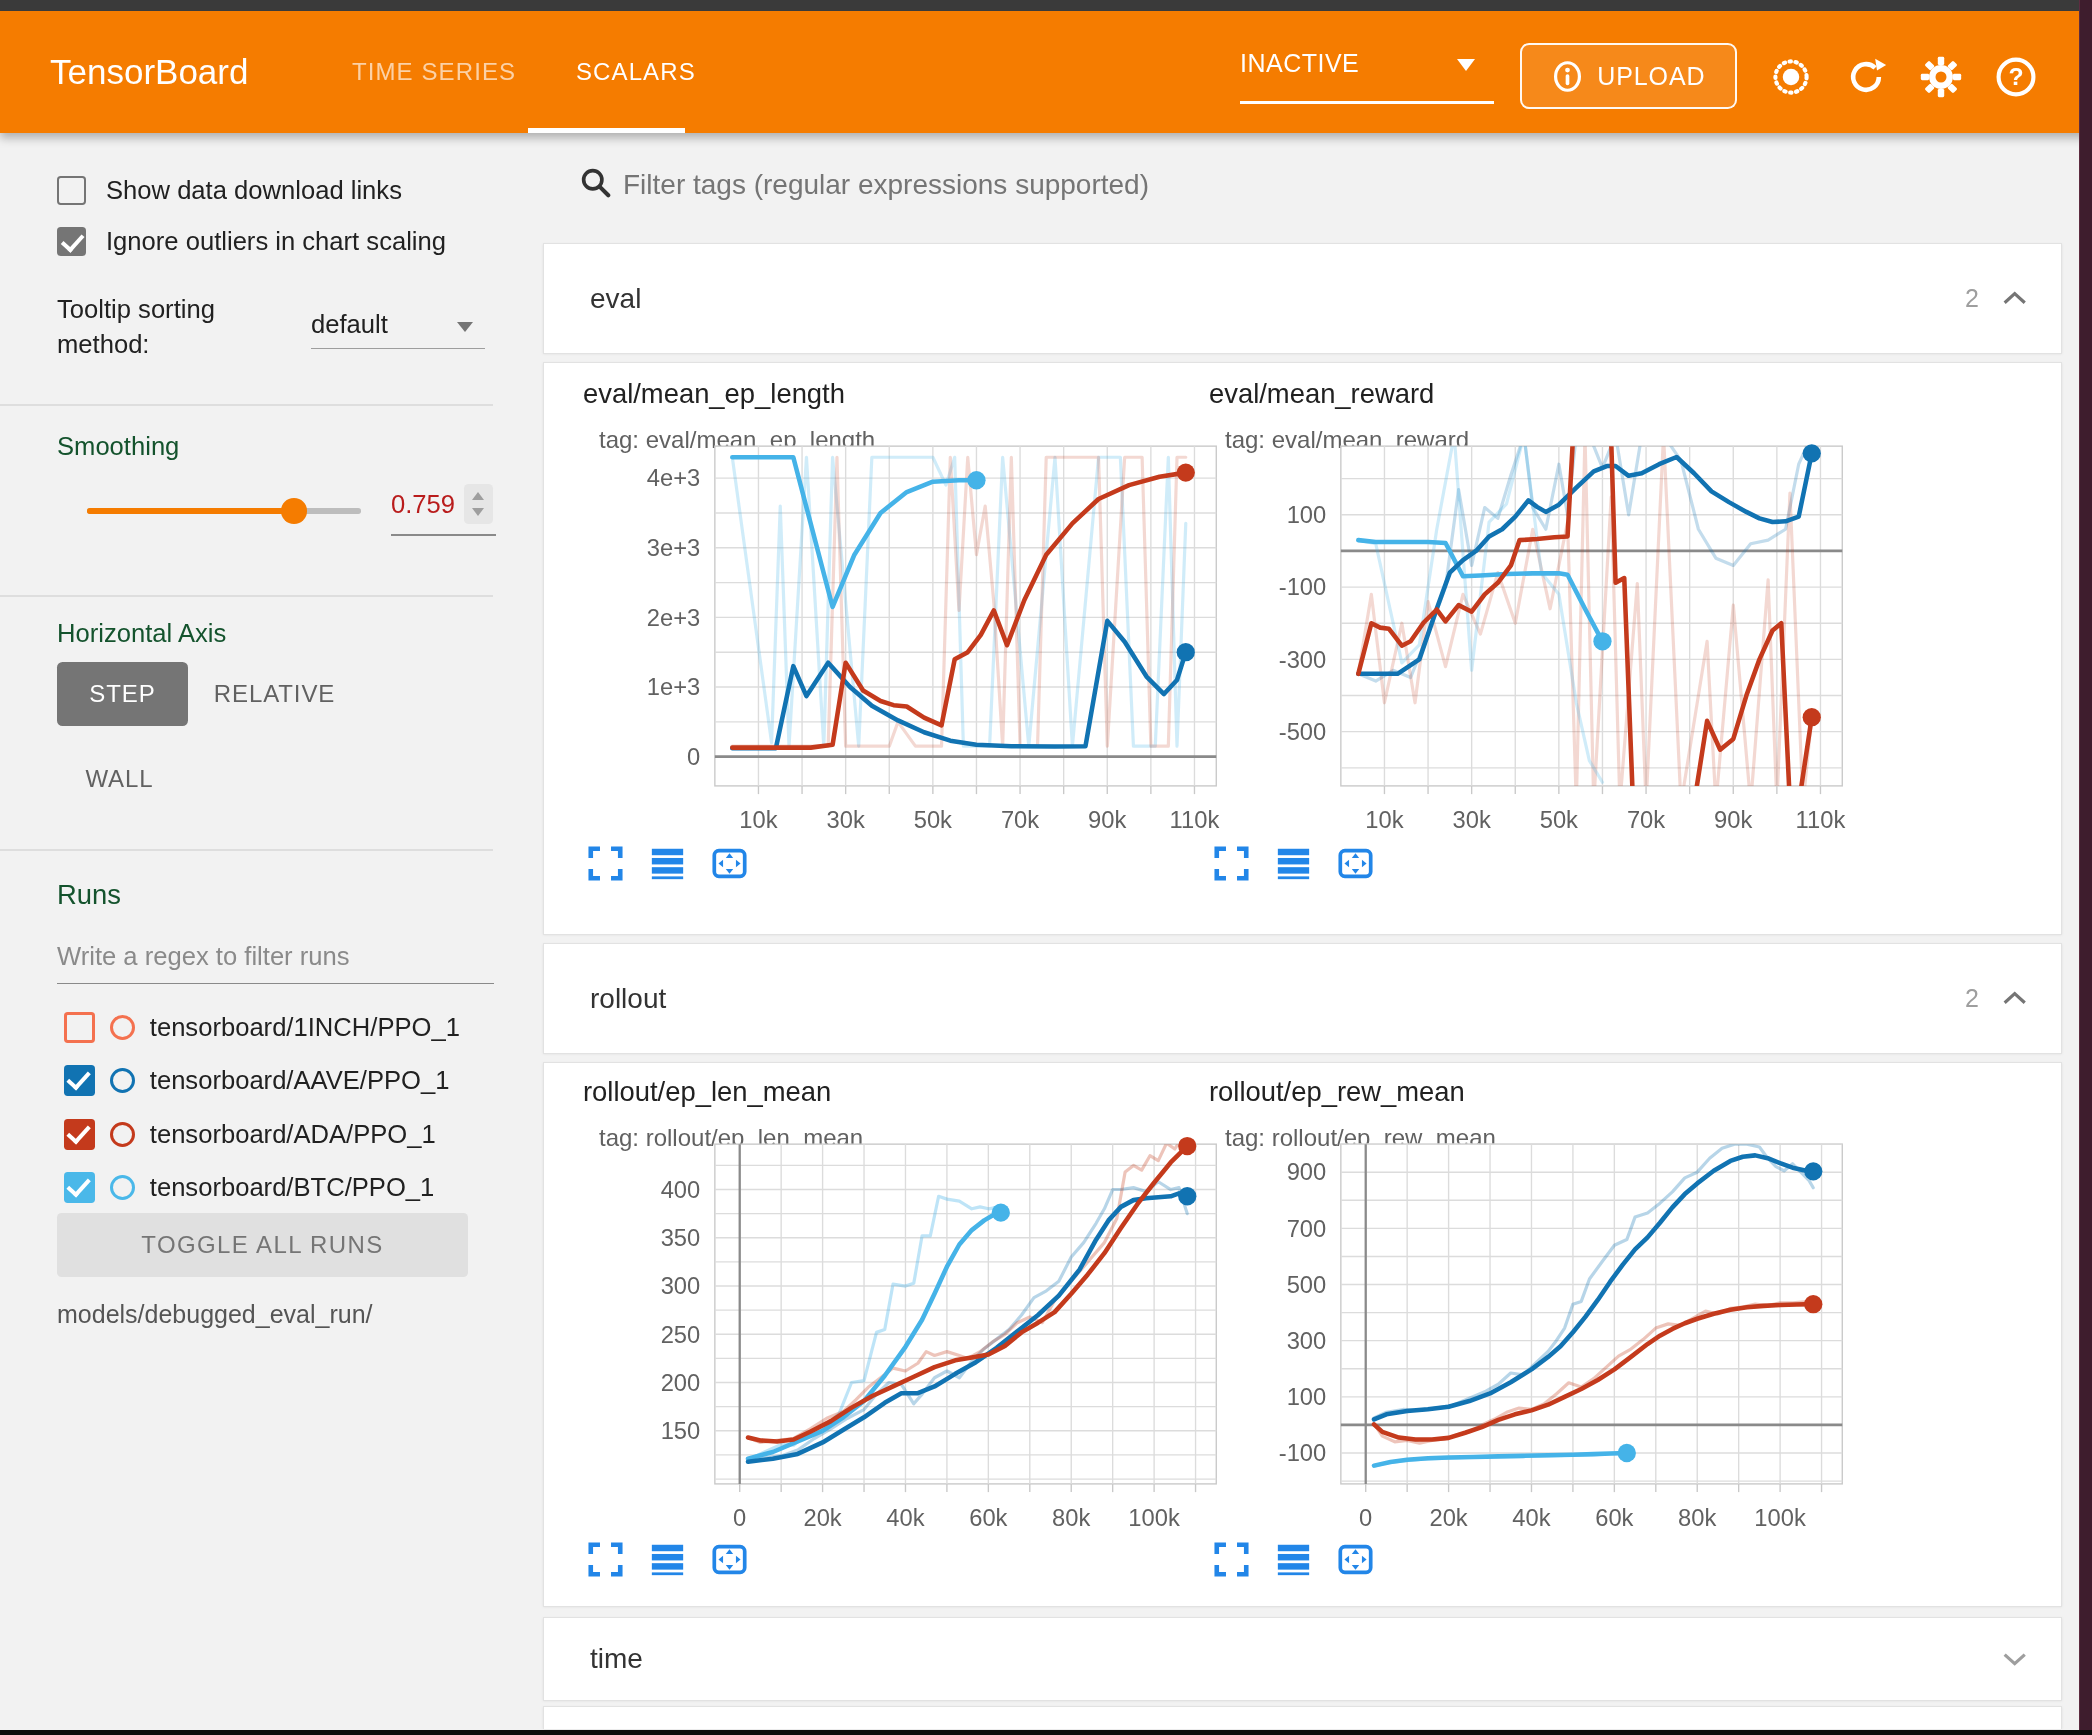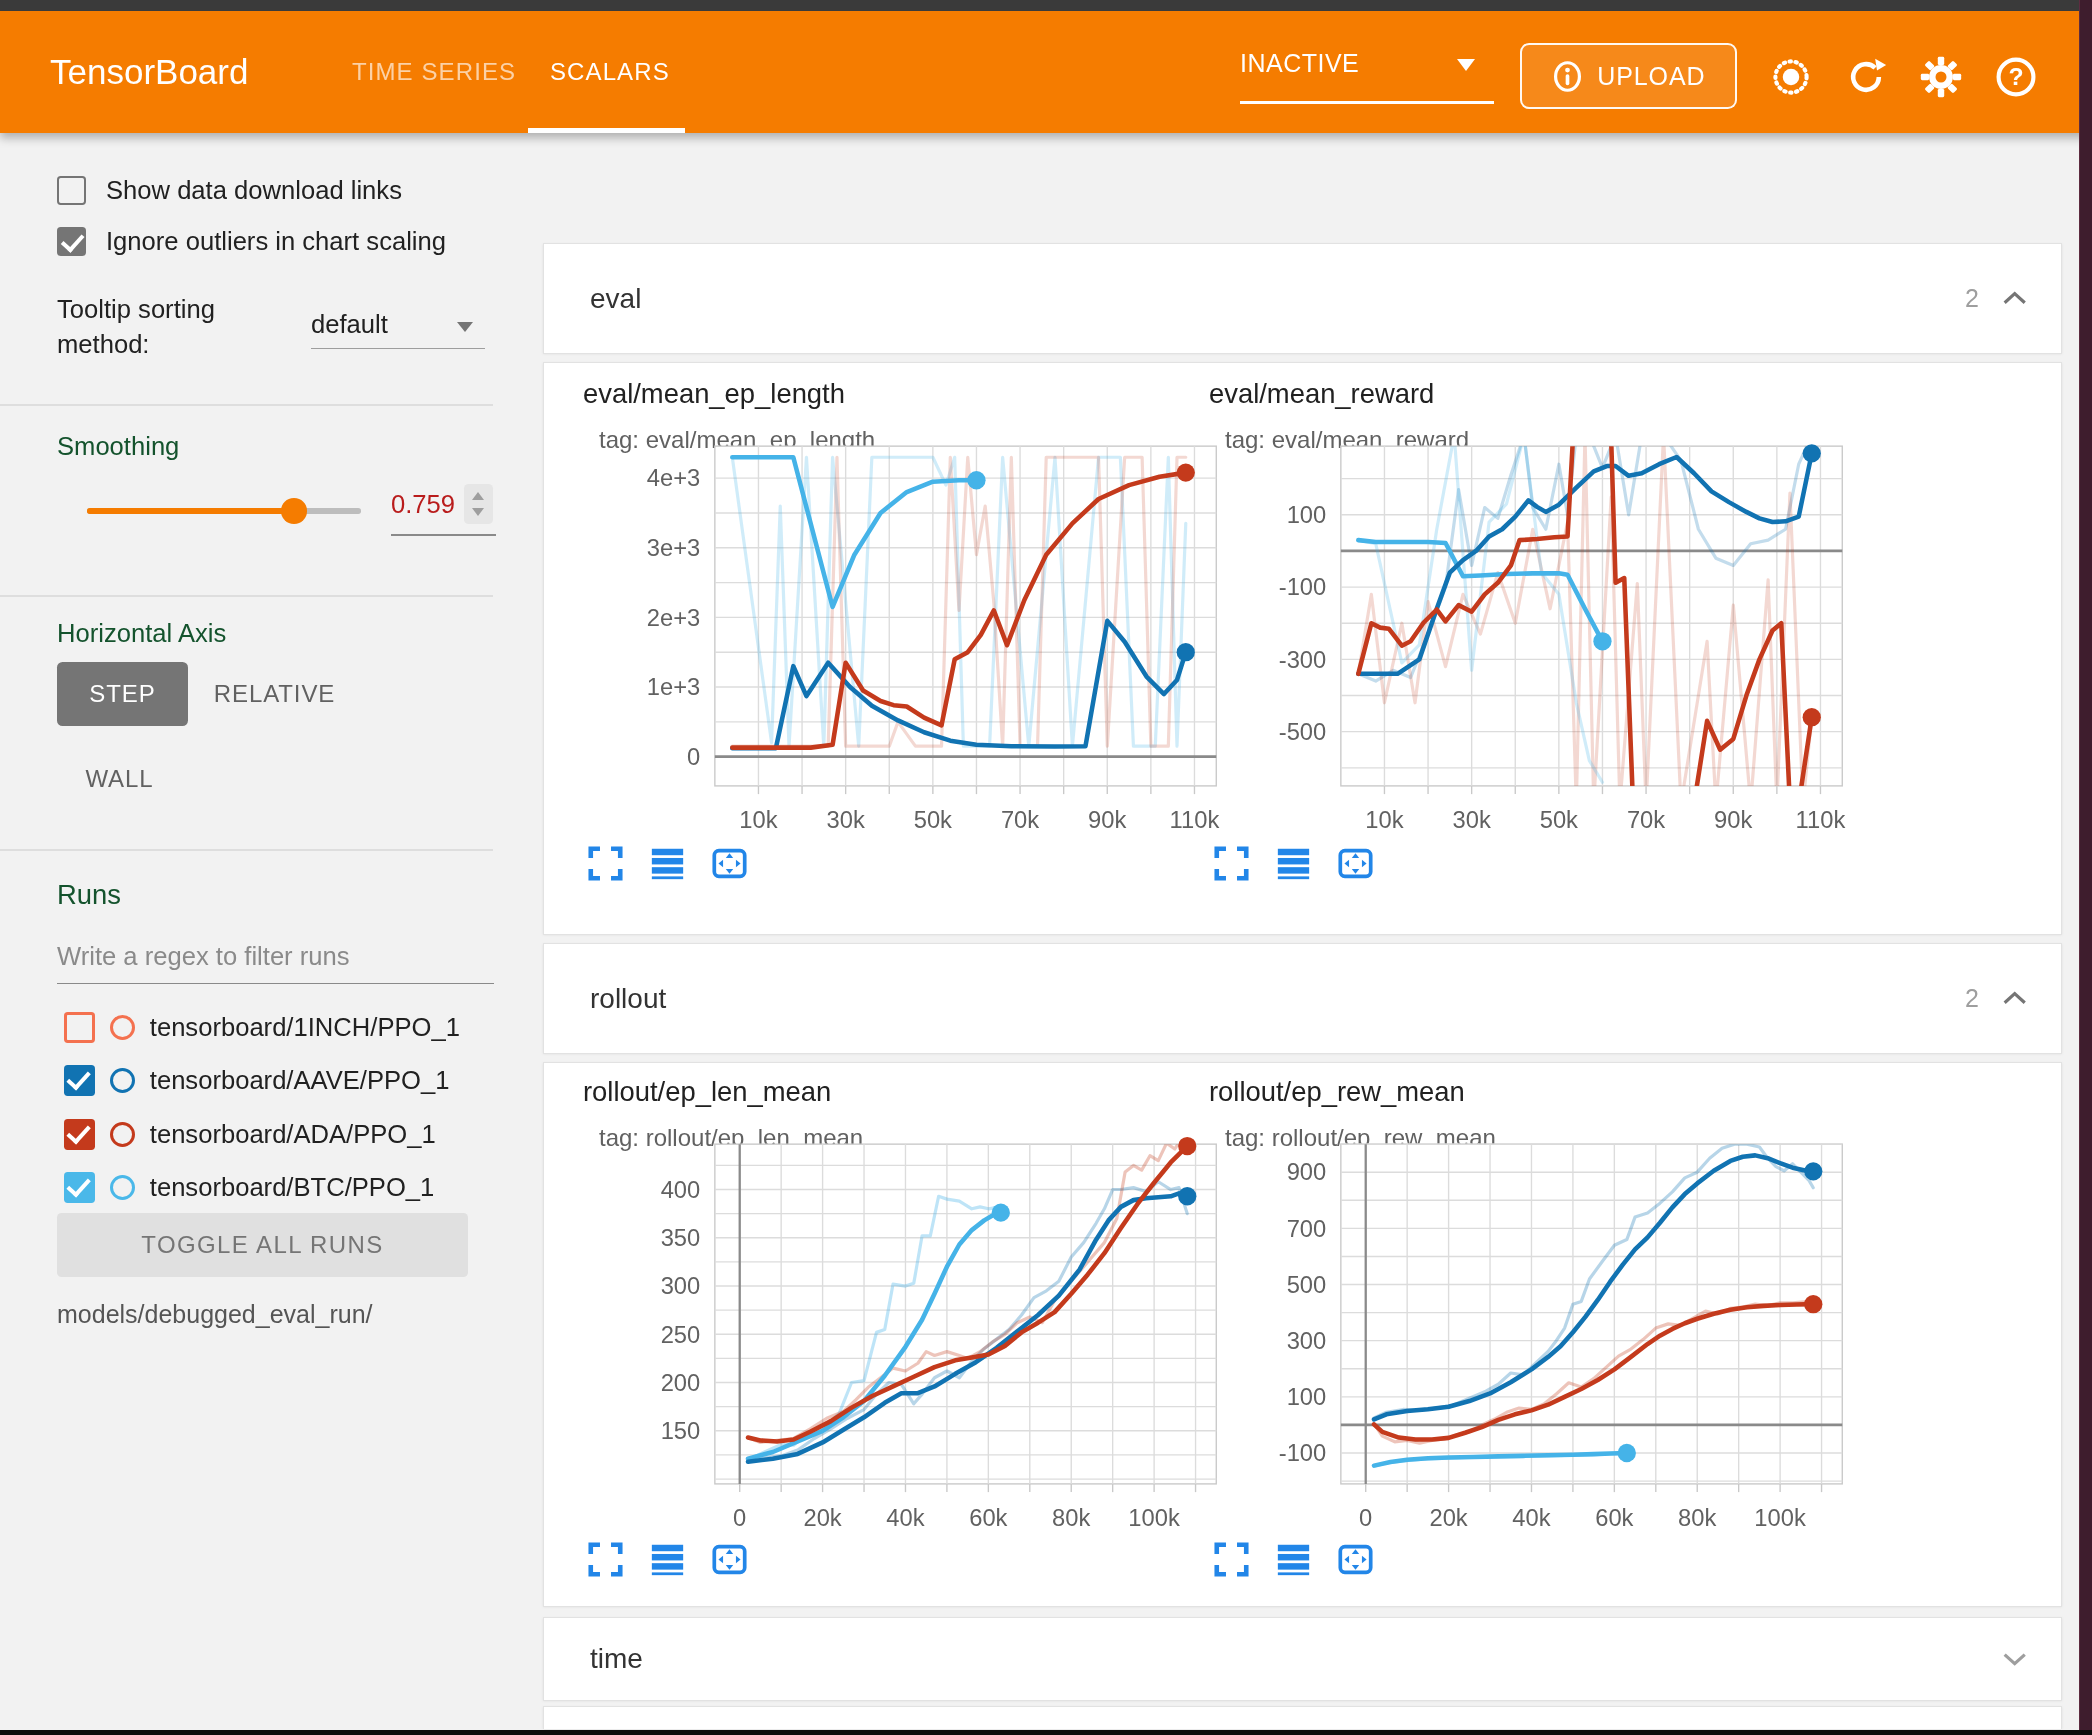--- a/index.html
+++ b/index.html
@@ -70,21 +70,21 @@
 </style>
 </head>
 <body>
 
 <div class="screen">
   <div class="topbar"></div>
 
   <div class="header">
     <div class="logo">TensorBoard</div>
     <div class="tab" style="left:352px;">TIME SERIES</div>
-    <div class="tab active" style="left:550px;text-align:center;">SCALARS</div>
+    <div class="tab active" style="left:576px;text-align:center;">SCALARS</div>
     <div class="tab-underline"></div>
 
     <div class="inactive-dd">INACTIVE</div>
     <div class="dd-caret"></div>
     <div class="inactive-underline"></div>
 
     <div class="upload-btn">
       <svg width="33" height="33" viewBox="0 0 36 36">
         <ellipse cx="18" cy="18" rx="13" ry="15" fill="none" stroke="#fff" stroke-width="3.5"></ellipse>
         <circle cx="18" cy="11" r="2.6" fill="#fff"></circle>
@@ -181,20 +181,28 @@
       <div class="run-cb checked" style="background: rgb(74, 184, 233);"></div>
       <div class="run-radio" style="border-color: rgb(74, 184, 233);"></div>
       <div class="run-label">tensorboard/BTC/PPO_1</div>
     </div>
 
     <div class="toggle-btn">TOGGLE ALL RUNS</div>
     <div class="base-path">models/debugged_eval_run/</div>
   </div>
 
   <div class="main">
+    <div class="search-row">
+      <svg width="31" height="31" viewBox="0 0 34 34" style="position:absolute;left:37px;top:7.3px;">
+        <circle cx="14" cy="14" r="10" fill="none" stroke="#333" stroke-width="4"></circle>
+        <line x1="21.5" y1="21.5" x2="31" y2="31" stroke="#333" stroke-width="4.5" stroke-linecap="round"></line>
+      </svg>
+      <input class="search-input" type="text" placeholder="Filter tags (regular expressions supported)" style="">
+      <div class="search-underline"></div>
+    </div>
 
     <div class="card" style="top:111px;height:111px;">
       <div class="sec-title">eval</div>
       <div class="sec-count">2</div>
       <div class="sec-chevron">
         <svg width="27.4" height="18.3" viewBox="0 0 30 20">
             <polyline points="4,15 15,5 26,15" fill="none" stroke="#757575" stroke-width="3.5"></polyline>
           </svg>
       </div>
     </div>

